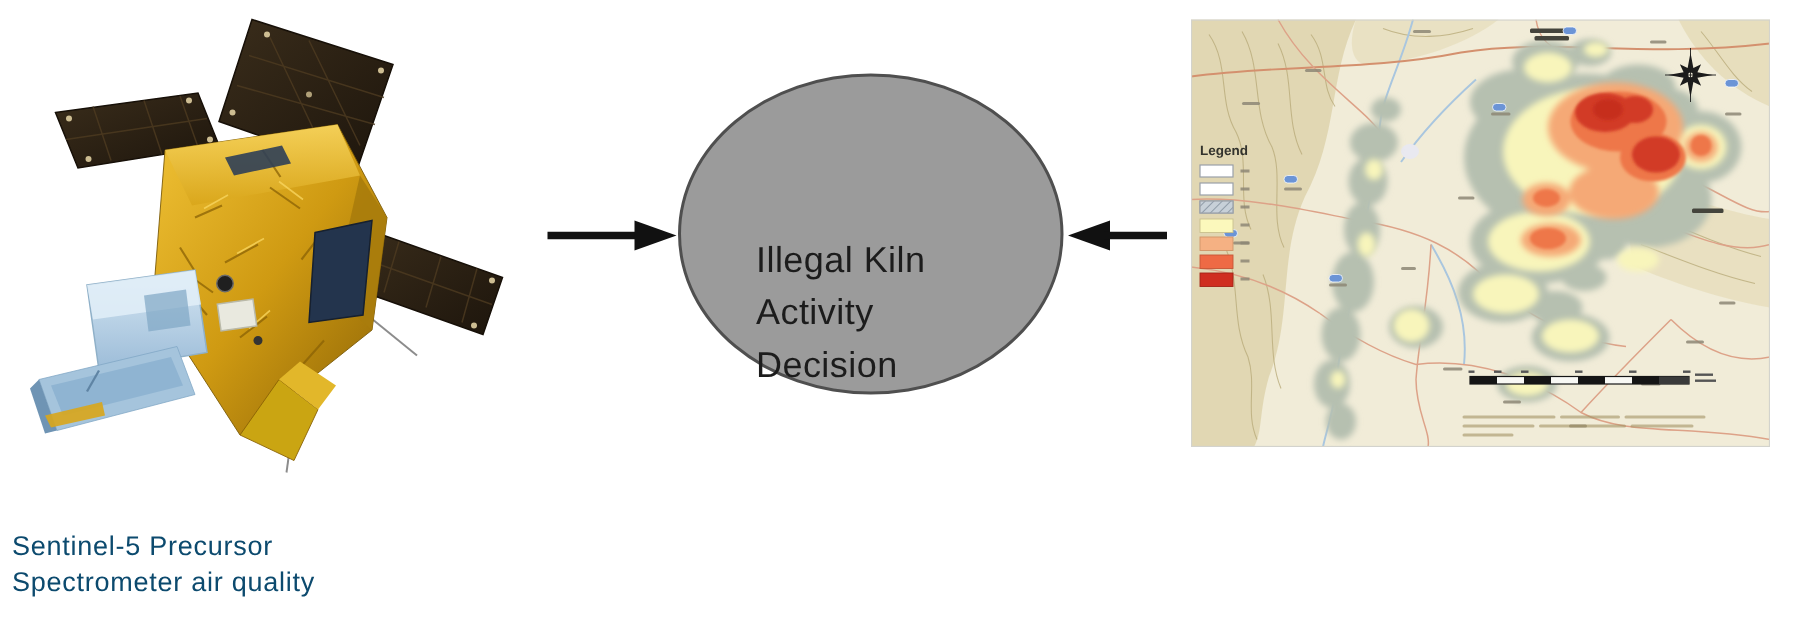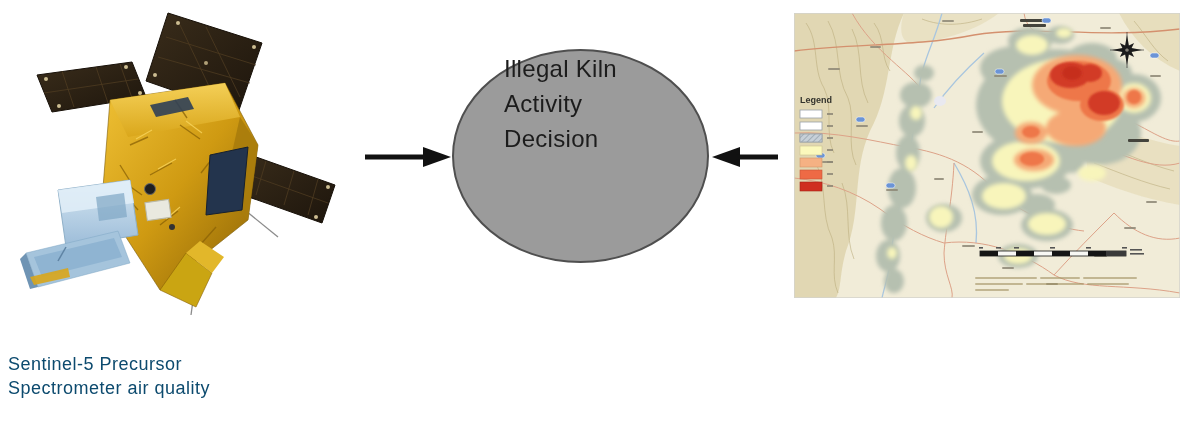--- a/index.html
+++ b/index.html
@@ -2,21 +2,21 @@
 <html><head>
 <meta charset="utf-8">
 <style>
   html,body{margin:0;padding:0;background:#fff;}
   .canvas{position:relative;width:1196px;height:421px;background:#ffffff;overflow:hidden;
           font-family:"Liberation Sans", sans-serif;}
   .abs{position:absolute;}
   
   .node{left:452px;top:49px;width:257px;height:214px;background:#9b9b9b;
         border:2px solid #4f4f4f;border-radius:50%;box-sizing:border-box;
-        display:flex;align-items:flex-start;}
+        display:flex;align-items:flex-end;}
   .node-label{margin:0 0 0 50px;font-size:24px;line-height:35px;color:#1c1c1c;
         white-space:pre-wrap;letter-spacing:0.3px;}
   
   .caption{font-size:18px;line-height:24px;color:#0c4a6e;white-space:pre-wrap;
         letter-spacing:0.5px;}
   .cap-left{left:8px;top:334px;}
   .cap-right{left:786px;top:334px;}
   
   .road{stroke:#dda288;fill:none;stroke-width:1;}
   .road2{stroke:#d4906e;fill:none;stroke-width:1.3;}

